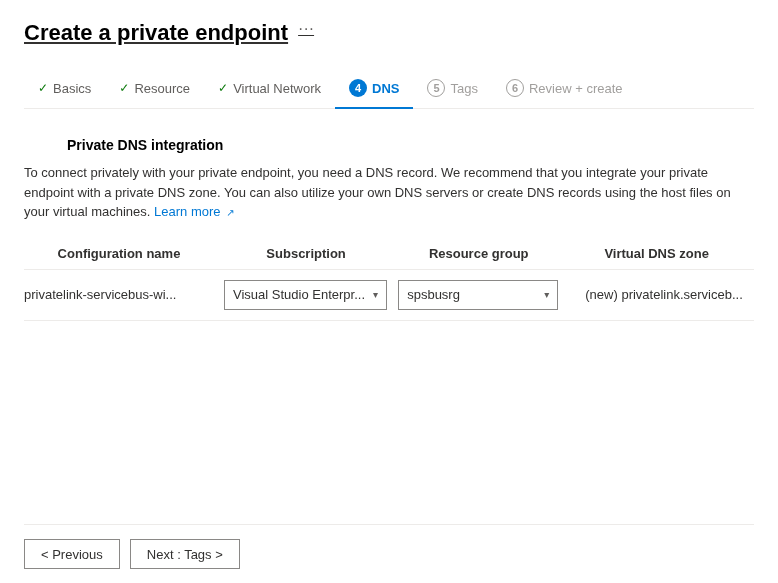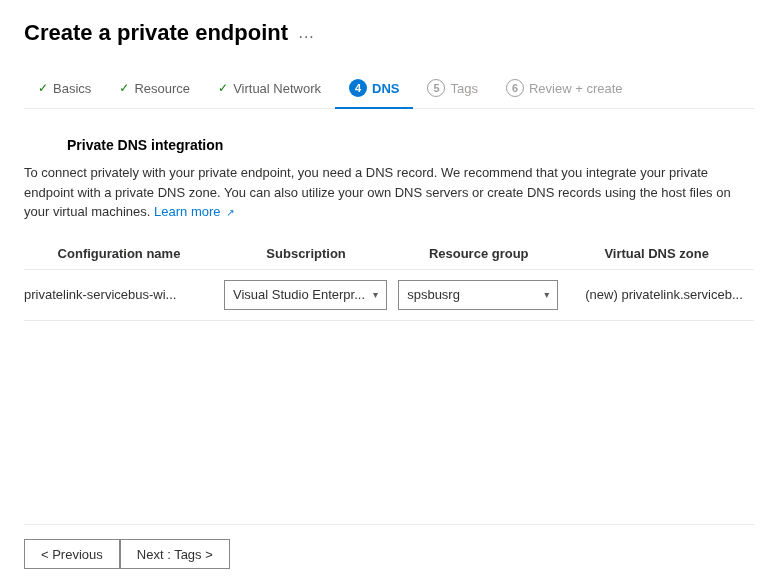--- a/index.html
+++ b/index.html
@@ -15,23 +15,24 @@
 
     .page-container {
       padding: 20px 24px 0 24px;
       height: 100%;
       display: flex;
       flex-direction: column;
     }
 
     .page-title-row {
       display: flex;
-      align-items: flex-end;
+      align-items: flex-start;
       gap: 10px;
       margin-bottom: 24px;
+      text-decoration: underline;
     }
 
     .page-title {
       font-size: 22px;
       font-weight: 600;
       color: #000;
     }
 
     .ellipsis-icon {
       color: #605e5c;
@@ -252,20 +253,21 @@
       color: #323130;
       margin-left: 16px;
     }
 
     
     .footer {
       border-top: 1px solid #edebe9;
       padding: 14px 0;
       display: flex;
       align-items: center;
+      gap: 10px;
       margin-top: auto;
     }
 
     .footer-btn {
       padding: 5px 16px;
       font-size: 13px;
       cursor: pointer;
       border: 1px solid #8a8886;
       background: #fff;
       color: #323130;

